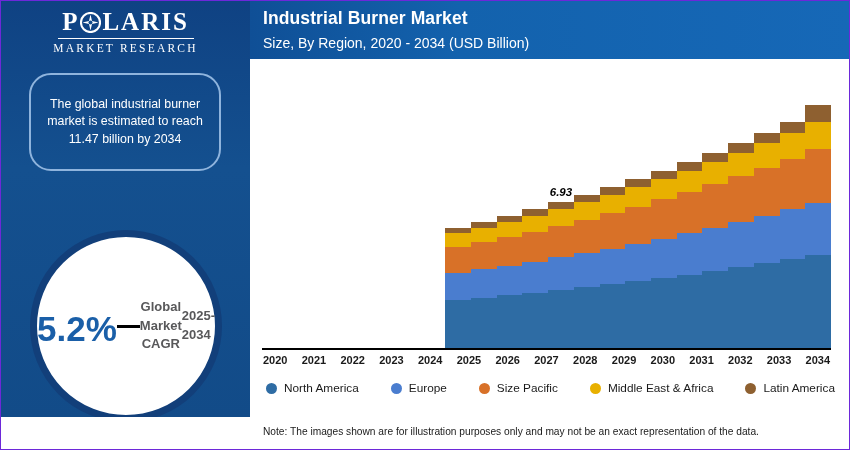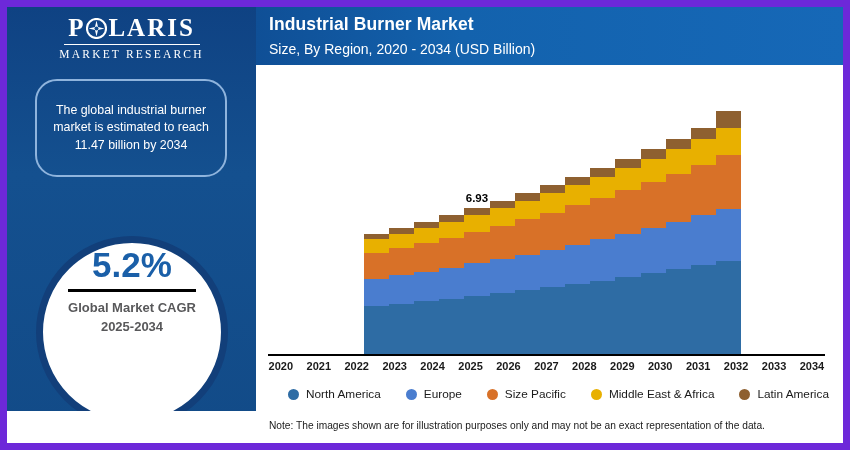--- a/index.html
+++ b/index.html
@@ -10,21 +10,21 @@
   body {
     font-family: "Liberation Sans", sans-serif;
   }
   #infographic {
     position: relative;
     width: 850px;
     height: 450px;
     overflow: hidden;
     background: #ffffff;
     box-sizing: border-box;
-    border: 7px solid #6d28d9;
+    border: 1px solid #6d28d9;
   }
 
   
   .sidebar {
     position: absolute;
     left: 0;
     top: 0;
     width: 249px;
     height: 418px;
     background: #124c8c;
@@ -94,22 +94,23 @@
     position: absolute;
     left: 29px;
     top: 229px;
     width: 192px;
     height: 192px;
     border-radius: 50%;
     background: #ffffff;
     border: 7px solid #123f7a;
     box-sizing: border-box;
     display: flex;
-    flex-direction: column;
+    flex-direction: row;
     align-items: center;
+    justify-content: center;
     z-index: 3;
   }
   .cagr-value {
     font-size: 35px;
     font-weight: bold;
     color: #1a5fa8;
     line-height: 1;
     margin-top: 4px;
   }
   .cagr-rule {
@@ -175,21 +176,22 @@
     height: 279px;
   }
   .bars {
     position: absolute;
     left: 12px;
     right: 0;
     bottom: 1px;
     height: 100%;
     display: flex;
     align-items: flex-end;
-    justify-content: center;
+    justify-content: flex-end;
+    font-style: italic;
   }
   .bar-col {
     position: relative;
     width: 4.62%;
     display: flex;
     flex-direction: column;
     justify-content: flex-end;
     height: 100%;
   }
   .bar-stack {
@@ -238,21 +240,20 @@
     top: 322px;
     display: flex;
     justify-content: space-between;
     align-items: center;
     padding: 0 4px;
   }
   .legend-item {
     display: flex;
     align-items: center;
     gap: 7px;
-    margin-left: 16px;
   }
   .legend-dot {
     width: 11px;
     height: 11px;
     border-radius: 50%;
     flex: 0 0 auto;
   }
   .legend-text {
     font-size: 11.8px;
     color: #1a1a1a;

